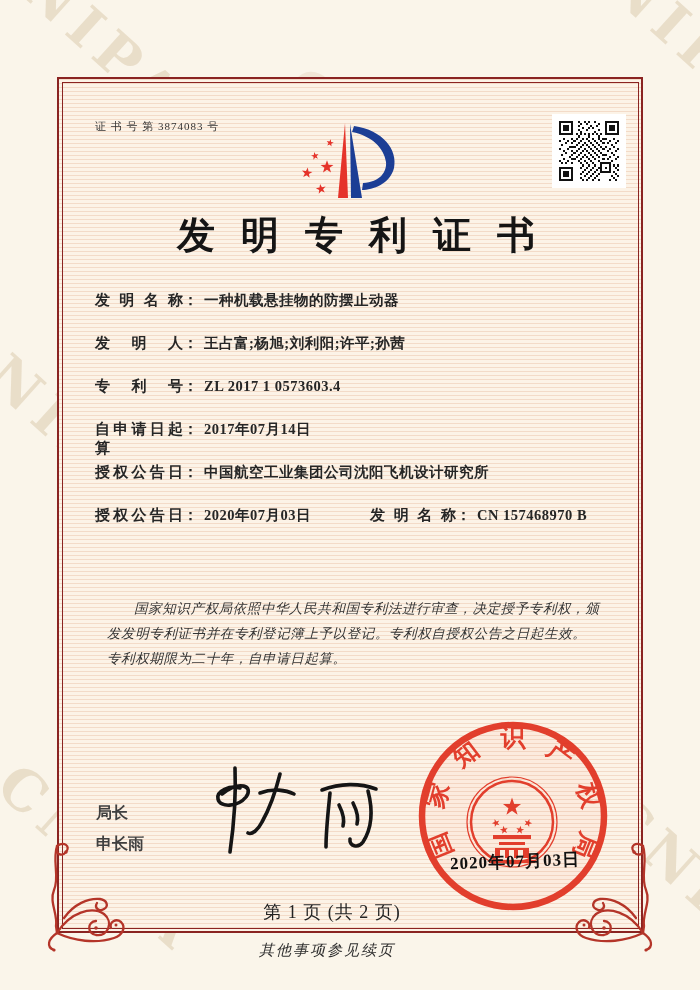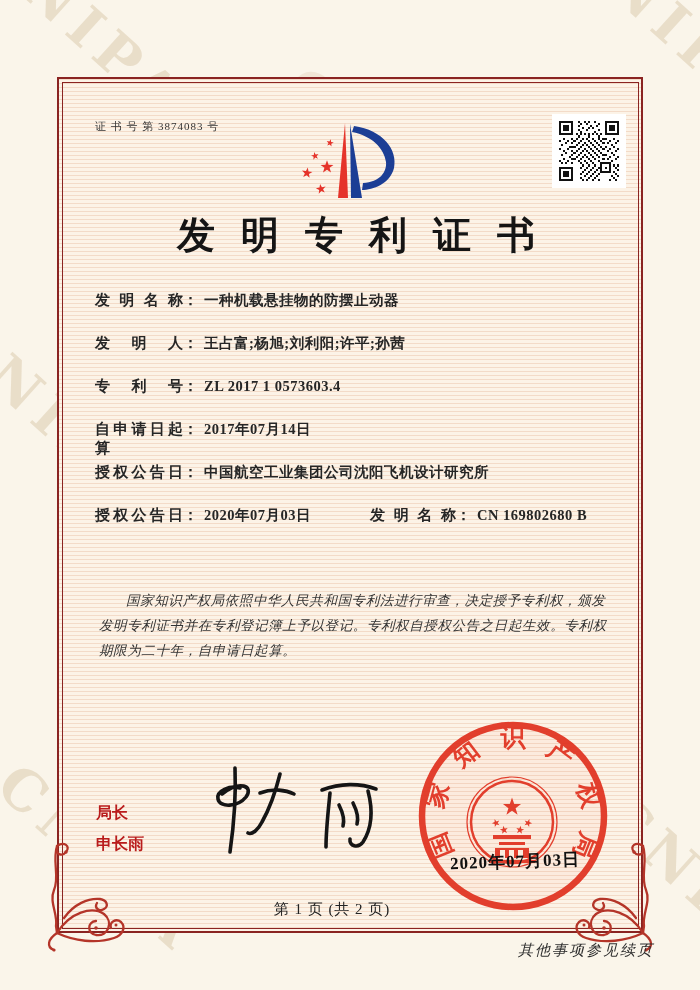--- a/index.html
+++ b/index.html
@@ -22,32 +22,32 @@
   .title{position:absolute;left:0;right:0;top:206px;z-index:3;text-align:center;margin:4px;
          font-size:38px;font-weight:600;letter-spacing:26px;padding-left:38px;color:#151515;}
   .fields{position:absolute;left:95px;top:291px;width:520px;z-index:3;}
   .frow{position:relative;height:43px;font-size:15px;color:#262626;font-weight:bold;}
   .flabel{display:inline-block;width:88px;text-align:justify;text-align-last:justify;vertical-align:top;}
   .fcolon{display:inline-block;margin-right:6px;}
   .fvalue{font-size:14.5px;letter-spacing:0.5px;}
   .fgroup2{position:absolute;left:275px;top:0;}
   .fgroup2 .flabel{width:86px;}
   .paras{position:absolute;left:95px;top:584px;width:517px;z-index:3;}
-  .paras p{margin:4px;text-indent:2em;font-size:13.5px;line-height:25px;letter-spacing:0.6px;
+  .paras p{margin:12px;text-indent:2em;font-size:13.5px;line-height:25px;letter-spacing:0.6px;
            font-style:italic;color:#333;}
   .sig-label{position:absolute;left:96px;top:797px;z-index:3;
              font-family:"Liberation Sans","DejaVu Sans",sans-serif;font-weight:700;
-             font-size:16px;line-height:31px;color:#b91c1c;}
+             font-size:16px;line-height:31px;color:#404040;}
   .sig-script{position:absolute;left:200px;top:762px;z-index:4;}
   .seal{position:absolute;left:413px;top:719px;width:198px;height:198px;z-index:4;}
   .seal-date{position:absolute;left:420px;top:850px;width:190px;z-index:5;text-align:center;
              font-size:17px;font-weight:700;letter-spacing:1px;color:#111;transform:rotate(-2deg);}
   .page-info{position:absolute;left:0;right:36px;top:900px;z-index:3;text-align:center;
-             font-size:15px;letter-spacing:1px;color:#222;}
-  .cont-note{position:absolute;left:0;right:46px;top:941px;z-index:2;text-align:right;
+             font-size:18px;letter-spacing:1px;color:#222;}
+  .cont-note{position:absolute;left:0;right:46px;top:941px;z-index:2;text-align:center;
              font-size:15px;font-style:italic;letter-spacing:2px;color:#2e2e2e;}
   .flourish{position:absolute;z-index:2;}
   .flourish.bl{left:30px;top:840px;}
   .flourish.br{left:565px;top:840px;transform:scaleX(-1);}
 </style>
 </head>
 <body>
 
 <div class="page">
 
@@ -153,21 +153,21 @@
     </div>
     <div class="frow">
       <span class="flabel">自申请日起算</span><span class="fcolon">：</span><span class="fvalue">2017年07月14日</span>
     </div>
     <div class="frow">
       <span class="flabel">授权公告日</span><span class="fcolon">：</span><span class="fvalue">中国航空工业集团公司沈阳飞机设计研究所</span>
     </div>
     <div class="frow">
       <span class="flabel">授权公告日</span><span class="fcolon">：</span><span class="fvalue">2020年07月03日</span>
       <span class="fgroup2">
-        <span class="flabel">发明名称</span><span class="fcolon">：</span><span class="fvalue">CN 169802680 B</span>
+        <span class="flabel">发明名称</span><span class="fcolon">：</span><span class="fvalue">CN 157468970 B</span>
       </span>
     </div>
   </div>
 
   <div class="paras">
     <p>国家知识产权局依照中华人民共和国专利法进行审查，决定授予专利权，颁发发明专利证书并在专利登记簿上予以登记。专利权自授权公告之日起生效。专利权期限为二十年，自申请日起算。</p>
   </div>
 
   <div class="sig-label">
     <div>局长</div>

